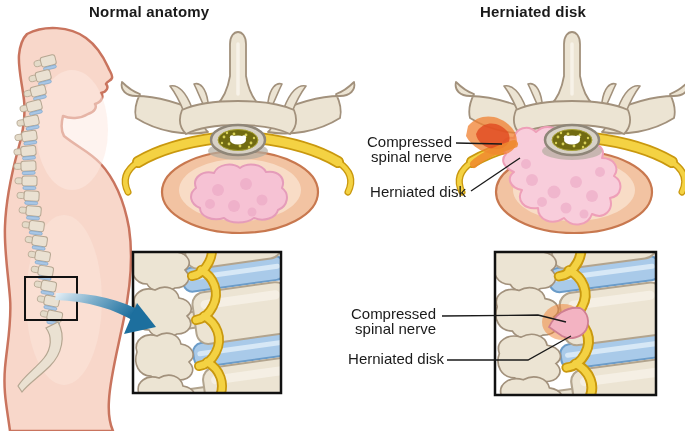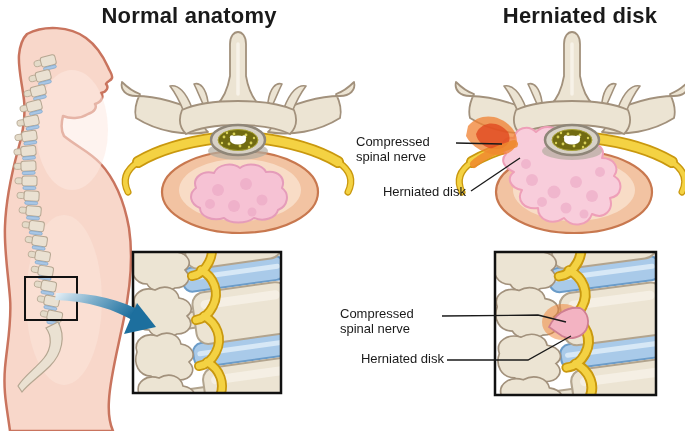--- a/index.html
+++ b/index.html
@@ -1,20 +1,20 @@
 <!DOCTYPE html>
 <html style="--bg: #ffffff; --ink: #1a1a1a; --box: #111111; --skin: #f8d7ca; --skin_light: #fdeae2; --skin_line: #c9745e; --bone: #ece4d3; --bone_light: #f7f2e8; --bone_line: #a2917c; --nerve: #f4d243; --nerve_line: #c9980e; --cord: #716b12; --cord_speck: #d9d258; --dura: #d8d2c6; --dura_line: #8f8678; --disk_outer: #f2c3a2; --disk_line: #c8784f; --disk_inner: #f8dcc6; --nucleus: #f6c2d4; --nucleus_line: #e59cba; --nucleus_spot: #eeadc8; --hernia: #f8cddb; --hernia_line: #ee9fb8; --ivd_blue: #a9cae9; --ivd_blue_line: #6b9cc9; --ivd_blue_hi: #d7e8f6; --inflame_core: #e0491f; --inflame_glow: #f08030; --arrow: #1d6f9e;"><head>
 <meta charset="utf-8">
 <style>
   html,body{margin:0;padding:0;background:#fff;}
   #stage{position:relative;width:685px;height:431px;background:var(--bg,#fff);overflow:hidden;
          font-family:"Liberation Sans",sans-serif;color:var(--ink,#1a1a1a);}
   #art{position:absolute;left:0;top:0;}
-  .title{position:absolute;font-size:22px;font-weight:bold;text-align:center;width:200px;letter-spacing:.2px;}
-  .lbl{position:absolute;font-size:13px;line-height:14.5px;}
+  .title{position:absolute;font-size:15px;font-weight:bold;width:200px;letter-spacing:.2px;}
+  .lbl{position:absolute;font-size:15px;line-height:14.5px;text-align:right;}
   .nowrap{white-space:nowrap;}
 </style>
 </head>
 <body>
 
 <div id="stage">
 <svg id="art" width="685" height="431" viewBox="0 0 685 431">
   <defs>
     <linearGradient id="gArrow" x1="0" y1="0" x2="1" y2="0.35">
       <stop offset="0" stop-color="#e9f2f8"></stop>

